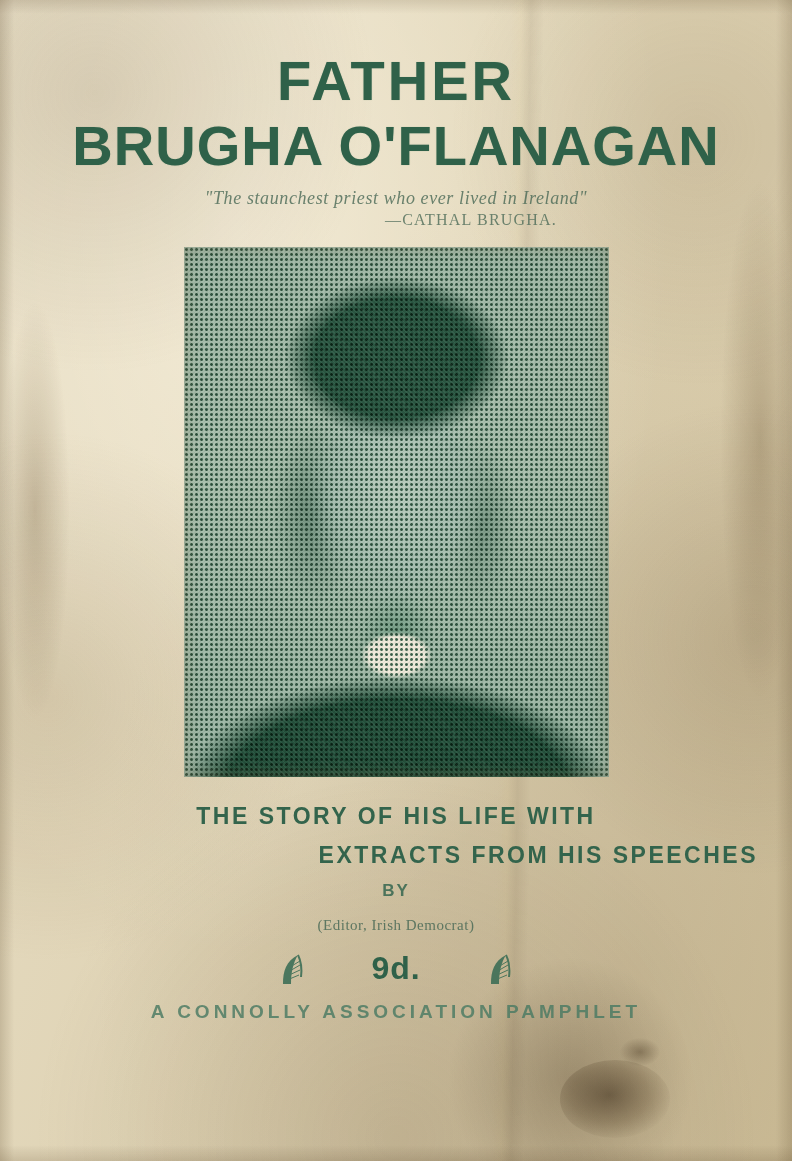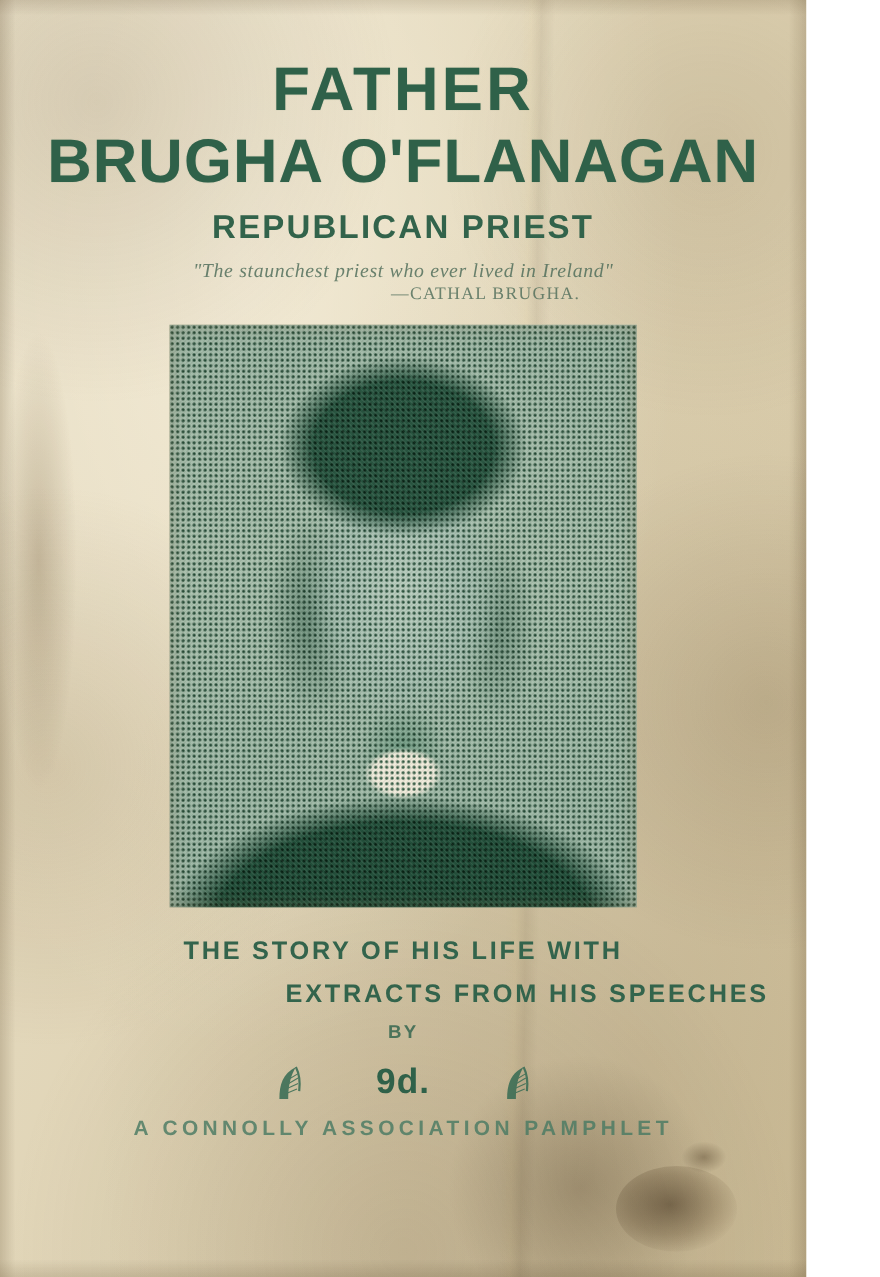--- a/index.html
+++ b/index.html
@@ -9,21 +9,21 @@
   }
   body {
     width: 800px;
     height: 1161px;
     overflow: hidden;
     font-family: "Liberation Sans", sans-serif;
   }
 
   #cover {
     position: relative;
-    width: 733px;
+    width: 792px;
     height: 1161px;
     box-sizing: border-box;
     background:
       radial-gradient(ellipse at 30% 20%, rgba(255,250,235,0.55) 0%, rgba(255,250,235,0) 55%),
       radial-gradient(ellipse at 80% 85%, rgba(150,130,95,0.30) 0%, rgba(150,130,95,0) 60%),
       linear-gradient(110deg, #e6dcc2 0%, #e3d8bc 25%, #dfd3b4 50%, #dccfae 75%, #d4c59f 100%);
     overflow: hidden;
   }
 
   
@@ -289,37 +289,37 @@
 
   <div class="scuff" style="left:0px;top:300px;width:70px;height:420px;"></div>
   <div class="scuff" style="left:720px;top:180px;width:80px;height:520px;"></div>
   <div class="stain" id="stain-small"></div>
   <div class="stain" id="stain-main"></div>
 
   <div class="inner">
 
     <h1 id="title-line1">FATHER</h1>
     <h1 id="title-line2">BRUGHA O'FLANAGAN</h1>
-    <h2 id="subtitle">REPUBLICAN PRIEST</h2>
 
     <p id="quote">"The staunchest priest who ever lived in Ireland"</p>
     <p id="quote-attrib">—CATHAL BRUGHA.</p>
 
     <div id="portrait-wrap">
       <div id="portrait">
         <div class="tones"></div>
         <div class="halftone"></div>
         <div class="grain"></div>
         <div class="plate-edge"></div>
       </div>
     </div>
 
     <p id="story-line1">THE STORY OF HIS LIFE WITH</p>
     <p id="story-line2">EXTRACTS FROM HIS SPEECHES</p>
     <p id="by-word">BY</p>
+    <p id="author-note">(Editor, Irish Democrat)</p>
 
     <div id="price-row">
       <span class="harp-icon">
         <svg viewBox="0 0 26 34" width="26" height="34" aria-hidden="true">
           <path d="M4 31 C4 18 7 8 19 2 C14 10 12 20 12 31 Z" fill="#3a6d55"></path>
           <path d="M19 2 C22 8 23 16 22 24" stroke="#3a6d55" stroke-width="2" fill="none"></path>
           <g stroke="#3a6d55" stroke-width="1">
             <line x1="8" y1="27" x2="20" y2="22"></line>
             <line x1="8" y1="23" x2="21" y2="17"></line>
             <line x1="9" y1="19" x2="21" y2="12"></line>

